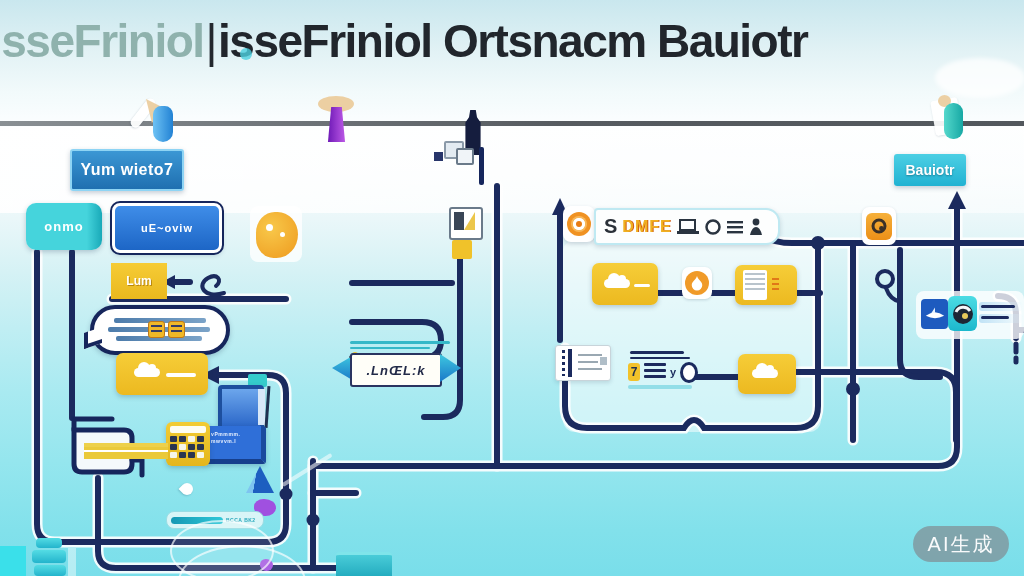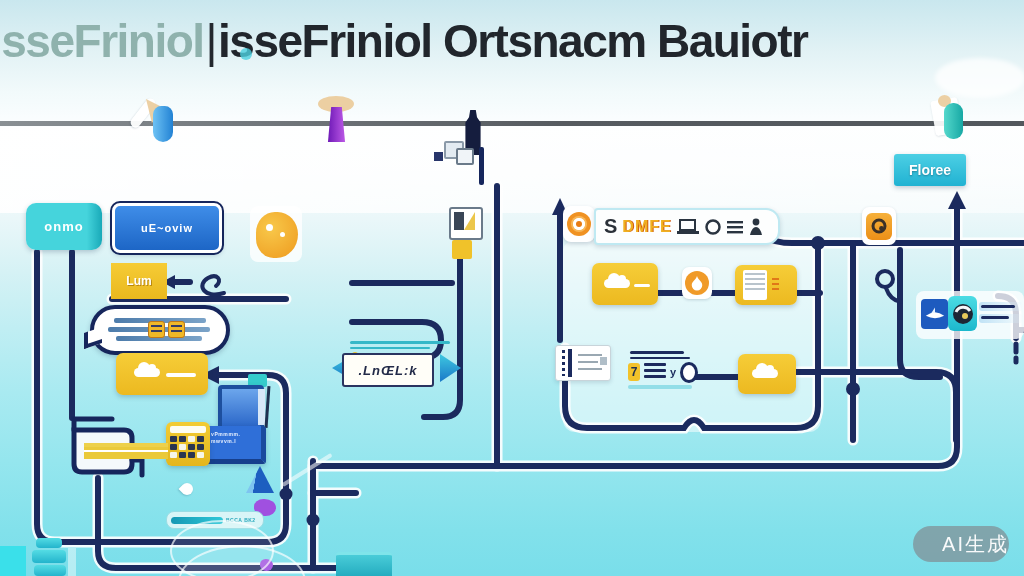--- a/index.html
+++ b/index.html
@@ -108,21 +108,21 @@
   .tanellipse{background:#eCCFa2;border-radius:50%;}
   .purplebody{background:linear-gradient(90deg,#6a16b4,#c05ce8);clip-path:polygon(22% 0,78% 0,95% 100%,5% 100%);}
   .bottle{background:#151d3e;clip-path:polygon(36% 0,64% 0,70% 16%,88% 28%,88% 100%,12% 100%,12% 28%,30% 16%);}
   .tealpill{background:linear-gradient(90deg,#55d8cc,#17a8a4);border-radius:9px;}
   .slantcard{background:rgba(255,255,255,.92);transform:rotate(-10deg);border-radius:3px;box-shadow:0 1px 2px rgba(0,40,70,.15);}
   .tandot{background:#ecd0a4;border-radius:50%;}
   .copysq{background:#e3ebf2;border:2px solid #8a99a8;border-radius:2px;}
   .copysq2{background:#f0f4f8;border:2px solid #6a7a8a;border-radius:2px;}
   .minisq{background:#27356a;}
   
-  .wm{background:rgba(128,148,154,.78);border-radius:19px;display:flex;align-items:center;justify-content:flex-end;
+  .wm{background:rgba(128,148,154,.78);border-radius:19px;display:flex;align-items:center;justify-content:center;
       color:rgba(255,255,255,.95);font-size:20px;letter-spacing:2px;}
 </style>
 </head>
 <body>
 
 <div id="stage">
 
   <div class="abs white-band"></div>
   <div class="abs halo"></div>
 
@@ -215,29 +215,32 @@
     <div class="abs tanellipse" style="left:318px;top:96px;width:36px;height:16px;"></div>
     <div class="abs purplebody" style="left:327px;top:107px;width:19px;height:35px;"></div>
   </div>
   <div class="abs bottle" style="left:463px;top:110px;width:20px;height:45px;"></div>
   <div>
     <div class="abs slantcard" style="left:933px;top:99px;width:27px;height:35px;"></div>
     <div class="abs tandot" style="left:938px;top:95px;width:13px;height:12px;"></div>
     <div class="abs tealpill" style="left:944px;top:103px;width:19px;height:36px;"></div>
   </div>
 
+  <div class="abs lbl yum shadow" style="left:70px;top:149px;width:110px;height:38px;">
+    <span>Yum wieto7</span>
+  </div>
 
   <div class="abs copysq" style="left:444px;top:141px;width:16px;height:14px;"></div>
   <div class="abs copysq2" style="left:456px;top:148px;width:14px;height:13px;"></div>
   <div class="abs minisq" style="left:434px;top:152px;width:9px;height:9px;"></div>
 
   <div class="abs navybar" style="left:479px;top:147px;width:5px;height:38px;"></div>
 
   <div class="abs lbl flo shadow" style="left:894px;top:154px;width:72px;height:32px;">
-    <span>Floree</span>
+    <span>Bauiotr</span>
   </div>
 
   <div class="abs lbl bluenode shadow" style="left:112px;top:203px;width:104px;height:44px;">
     <span>uE~oviw</span>
   </div>
 
   <div class="abs lbl onmo shadow" style="left:26px;top:203px;width:76px;height:47px;">
     <span>onmo</span>
   </div>
 
@@ -322,21 +325,21 @@
     <div class="abs cyl" style="left:32px;top:550px;width:34px;height:13px;"></div>
     <div class="abs cyl" style="left:34px;top:565px;width:32px;height:11px;"></div>
   </div>
   <div class="abs" style="left:68px;top:548px;width:8px;height:28px;background:rgba(255,255,255,.45);"></div>
   <div class="abs tealbox" style="left:336px;top:552px;width:56px;height:24px;"></div>
 
   <div class="abs tealline" style="left:350px;top:341px;width:100px;height:3px;"></div>
   <div class="abs tealline" style="left:350px;top:347px;width:80px;height:2px;"></div>
   <div class="abs" style="left:348px;top:352px;width:14px;height:30px;background:#e8c030;border-radius:50%;"></div>
   <div class="abs arrowL" style="left:332px;top:355px;width:22px;height:26px;"></div>
-  <div class="abs banner-rect" style="left:342px;top:353px;width:88px;height:30px;">
+  <div class="abs banner-rect" style="left:350px;top:353px;width:88px;height:30px;">
     <span>.LnŒL:k</span>
   </div>
   <div class="abs arrowR" style="left:440px;top:354px;width:21px;height:28px;"></div>
 
   <div class="abs" style="left:449px;top:207px;width:30px;height:29px;background:#fff;border:2px solid #6a7a8a;border-radius:3px;">
     <div style="position:absolute;left:3px;top:3px;width:10px;height:18px;background:#3a4656;"></div>
     <div style="position:absolute;left:13px;top:3px;width:11px;height:18px;background:#ecc64a;clip-path:polygon(0 100%,100% 0,100% 100%);"></div>
   </div>
   <div class="abs" style="left:452px;top:240px;width:20px;height:19px;background:#f0c22a;border-radius:2px;"></div>
 

